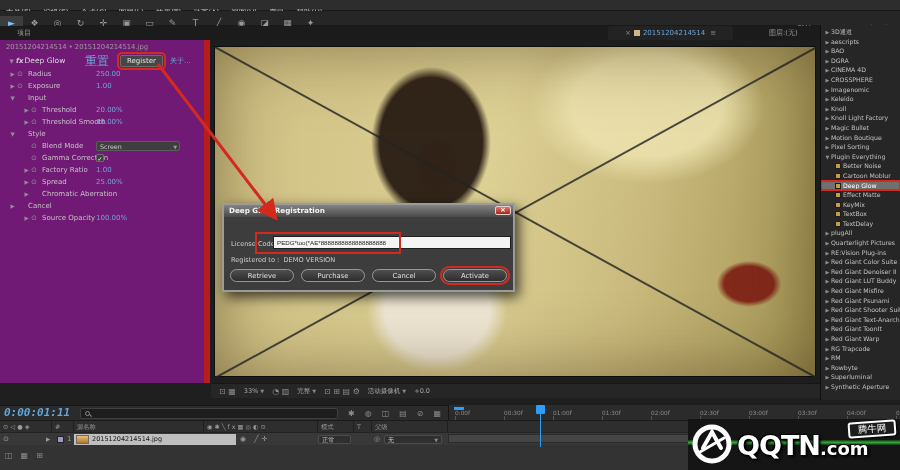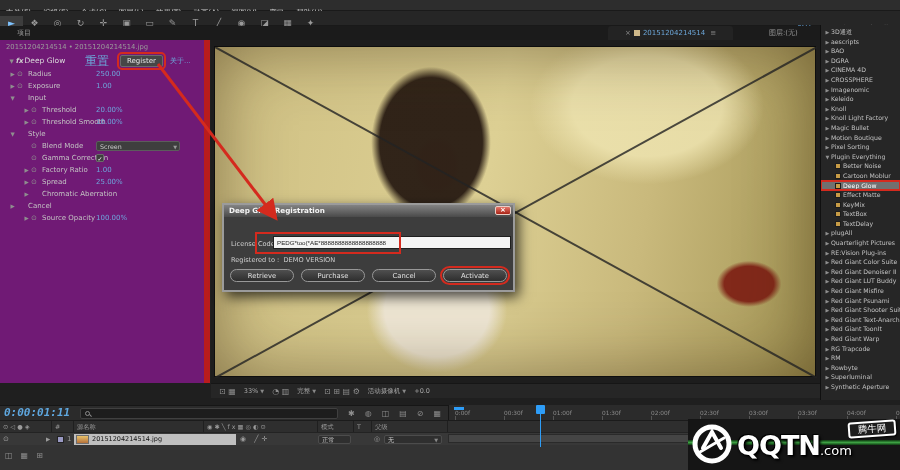--- a/index.html
+++ b/index.html
@@ -107,21 +107,21 @@
   .cti{position:absolute;left:540px;top:405px;width:1px;height:42px;background:#2e9df7;z-index:12}
   .ctihead{position:absolute;left:536px;top:405px;width:9px;height:9px;background:#2e9df7;border-radius:1px;z-index:12}
   .tlbottom{position:absolute;left:0;top:445px;width:900px;height:25px;background:#333}
   .btmicons{position:absolute;left:5px;top:6px;display:flex;gap:8px;font-size:8px;color:#8e8e8e}
 
   
   .wm{position:absolute;left:688px;top:419px;width:212px;height:51px;background:#151515;z-index:30;overflow:hidden}
   .wm-green{position:absolute;left:0;top:21px;width:100%;height:5px;background:linear-gradient(#0e3a10,#3da043,#0e3a10)}
   .wm-logo{position:absolute;left:2px;top:3px}
   .wm-text{position:absolute;left:49px;top:13px;font-size:27px;font-weight:900;color:#fff;letter-spacing:-1px;line-height:1;text-shadow:0 0 2px #000,1px 1px 0 #000,-1px -1px 0 #000,2px 2px 3px #000}
-  .wm-text .com{font-size:13px;font-weight:normal;letter-spacing:0}
+  .wm-text .com{font-size:18px;font-weight:bold;letter-spacing:0}
   .wm-badge{position:absolute;right:4px;top:2px;width:48px;height:16px;border:2px solid #fff;border-radius:3px;background:#1d1d1d;color:#fff;font-size:9.5px;line-height:12px;text-align:center;transform:rotate(-4deg);box-shadow:1px 1px 2px #000}
 
   
   .overlay{position:absolute;left:0;top:0;width:900px;height:470px;z-index:60;pointer-events:none}
 </style>
 </head>
 <body>
 
 <div class="stage">
 

